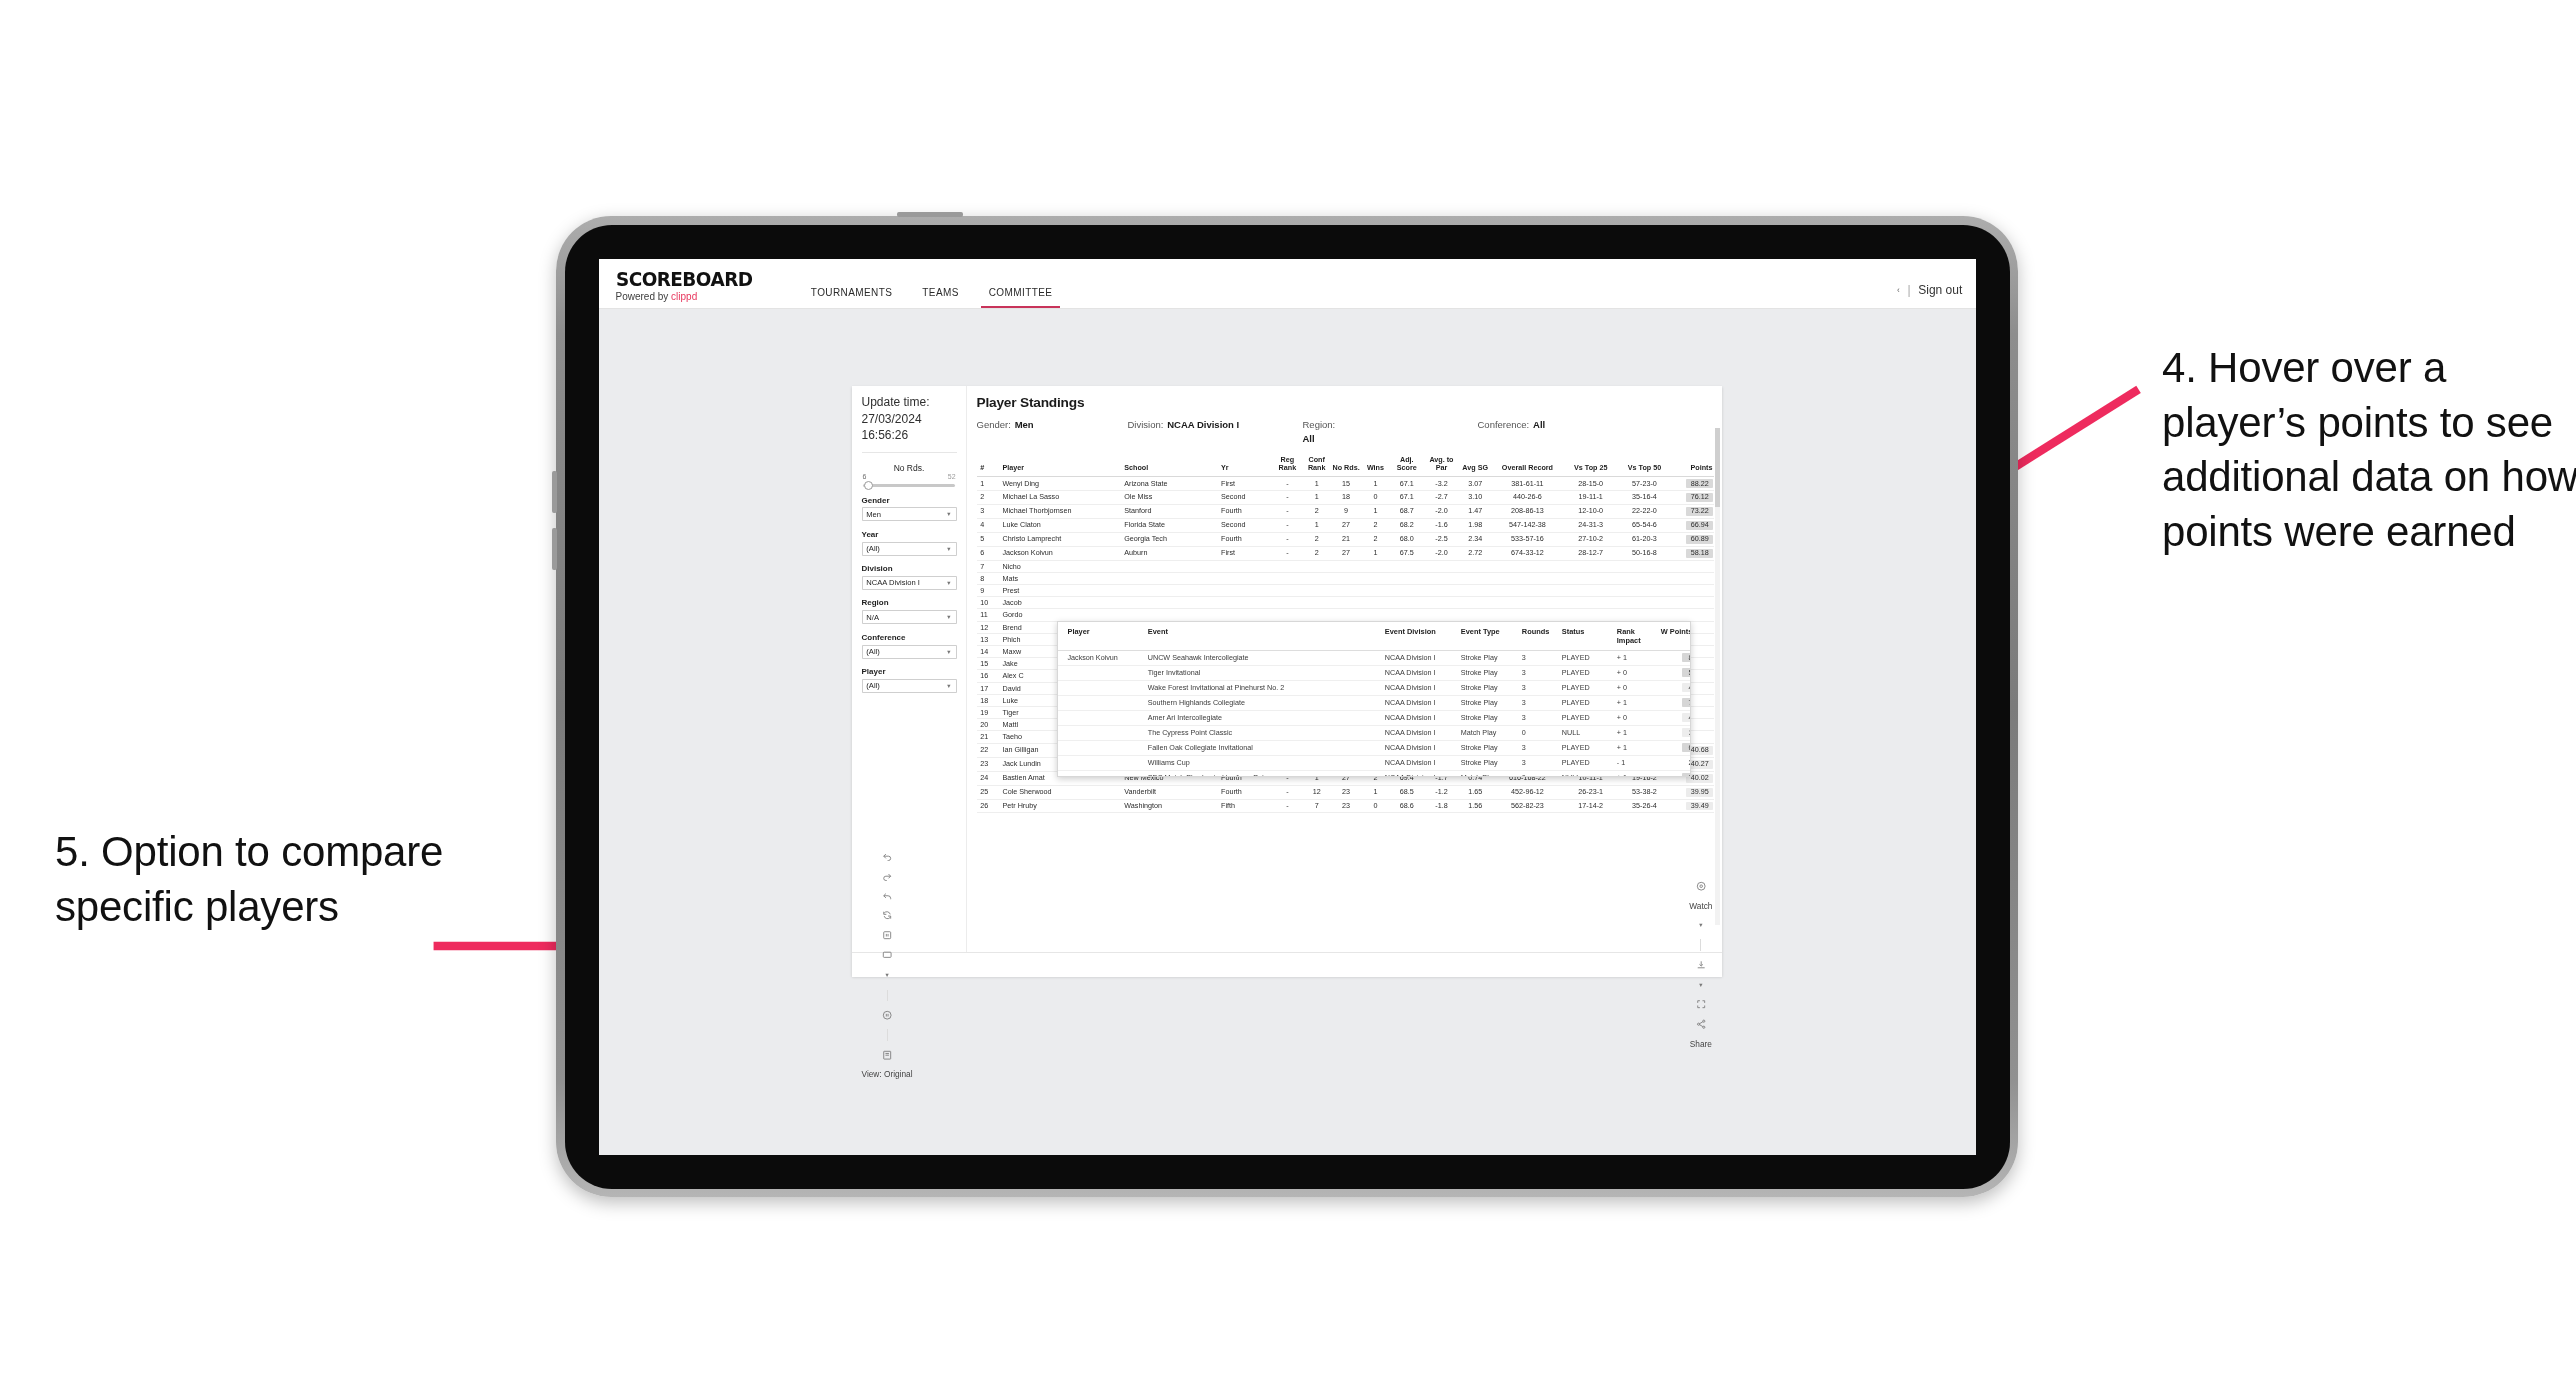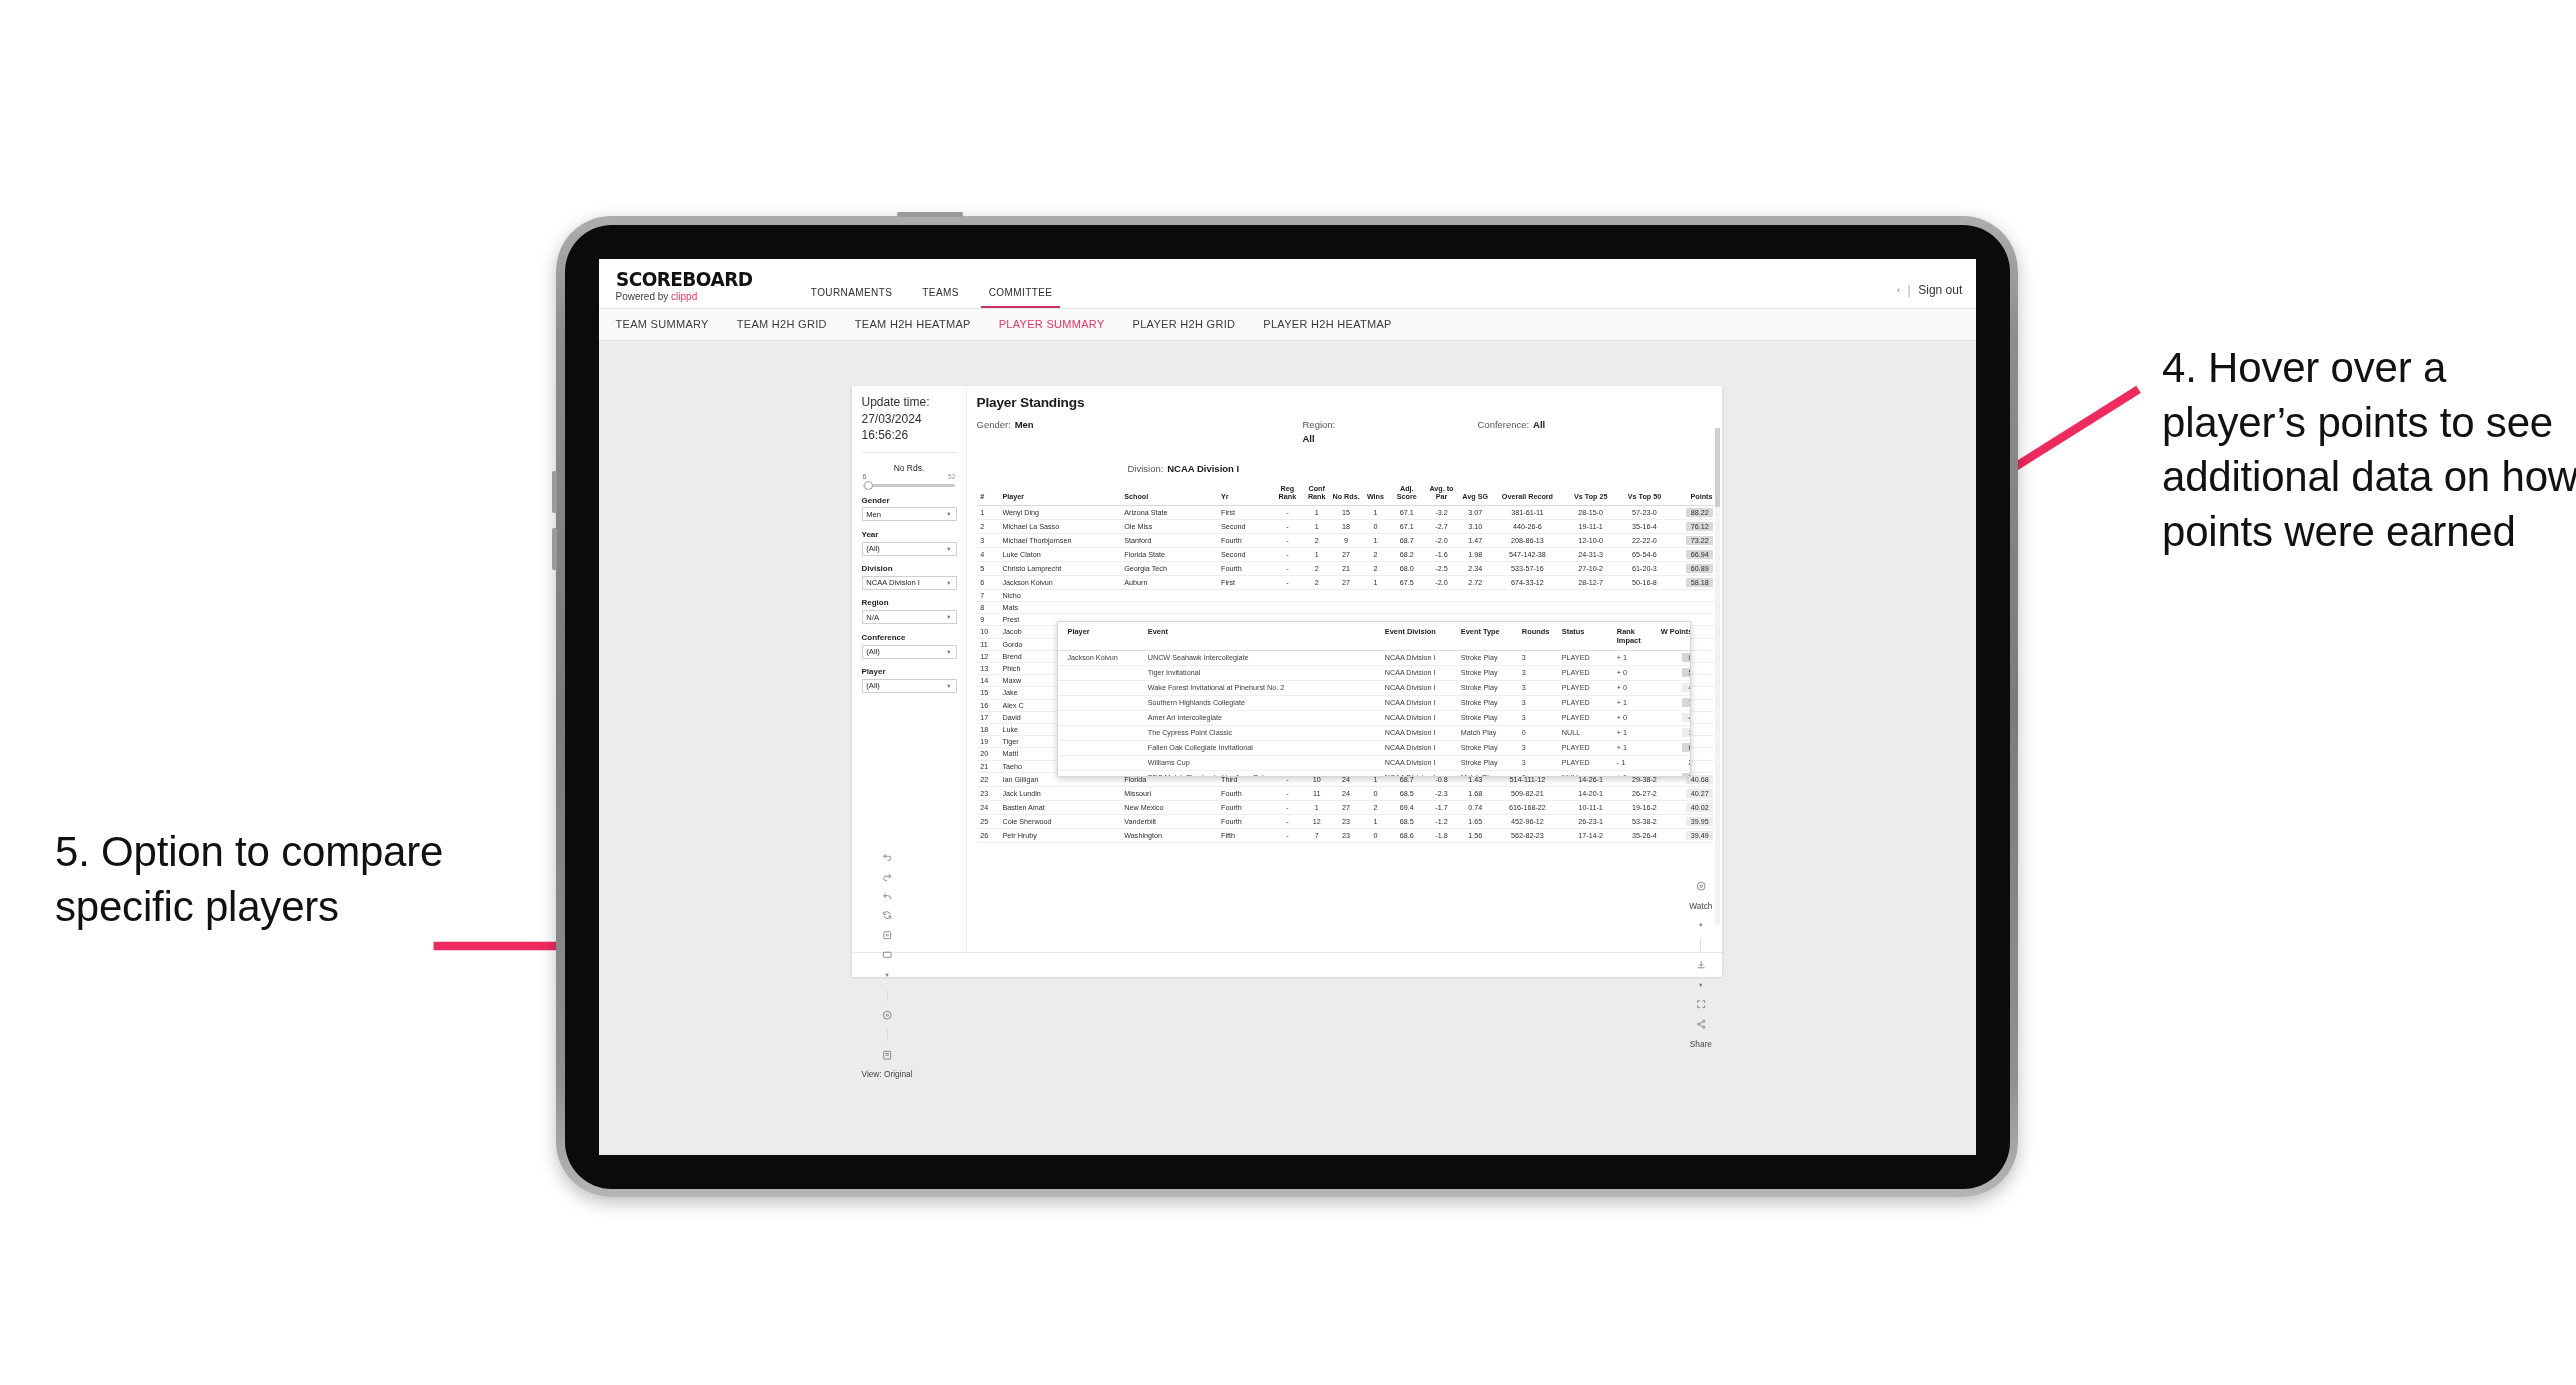--- a/index.html
+++ b/index.html
@@ -130,21 +130,21 @@
     position:absolute; left:0.9px; top:-3.3px; width:8.5px; height:9.5px;
     background:#fff; border:0.9px solid #9a9a9a; border-radius: 4.7px 4.7px 4.7px 4.7px;
   }
 
   
   .viz { flex:1; min-width:0; display:flex; flex-direction:column; padding: 9.5px 7.6px 0 9.5px; position:relative; }
   .viz-title { font-size: 13.7px; font-weight:700; color:#1b1b1b; letter-spacing:-0.2px; }
   .viz-filters { display:flex; margin-top: 8.5px; font-size: 9.5px; color:#555; }
   .viz-filters .fi { display:flex; gap:3.8px; }
   .viz-filters .fi b { color:#1b1b1b; font-weight:700; }
-  .fi-1 { width: 151px; } .fi-2 { width: 175px; margin-top: 44px; } .fi-3 { width: 175px; flex-direction: column; }
+  .fi-1 { width: 151px; } .fi-2 { width: 175px; } .fi-3 { width: 175px; flex-direction: column; }
 
   table.grid { width:100%; border-collapse:collapse; margin-top:9.5px; table-layout:fixed; }
   table.grid th {
     font-size: 7.2px; font-weight:700; color:#1e1e1e; text-align:center;
     padding: 1.9px 0.9px 3.8px 0.9px; vertical-align:bottom; line-height:1.12;
     border-bottom:0.9px solid #d9d9d9;
   }
   table.grid td {
     font-size: 7.2px; color:#2b2b2b; padding: 2px 0.9px; line-height:1;
     border-bottom:0.9px solid #eeeeee; text-align:center; white-space:nowrap;
@@ -253,28 +253,20 @@
             <div class="topnav-item active">COMMITTEE</div>
           </div>
 
           <div class="signout">
             <span class="chev">‹</span>
             <span class="sep">|</span>
             <span>Sign out</span>
           </div>
         </div>
 
-        <div class="subnav">
-          <div class="subnav-item">TEAM SUMMARY</div>
-          <div class="subnav-item">TEAM H2H GRID</div>
-          <div class="subnav-item">TEAM H2H HEATMAP</div>
-          <div class="subnav-item active">PLAYER SUMMARY</div>
-          <div class="subnav-item">PLAYER H2H GRID</div>
-          <div class="subnav-item">PLAYER H2H HEATMAP</div>
-        </div>
 
         <div class="canvas">
           <div class="sheet">
 
             <div class="sheet-body">
 
               <div class="rail">
                 <div class="upd">
                   <div>Update time:</div>
                   <div>27/03/2024 16:56:26</div>

